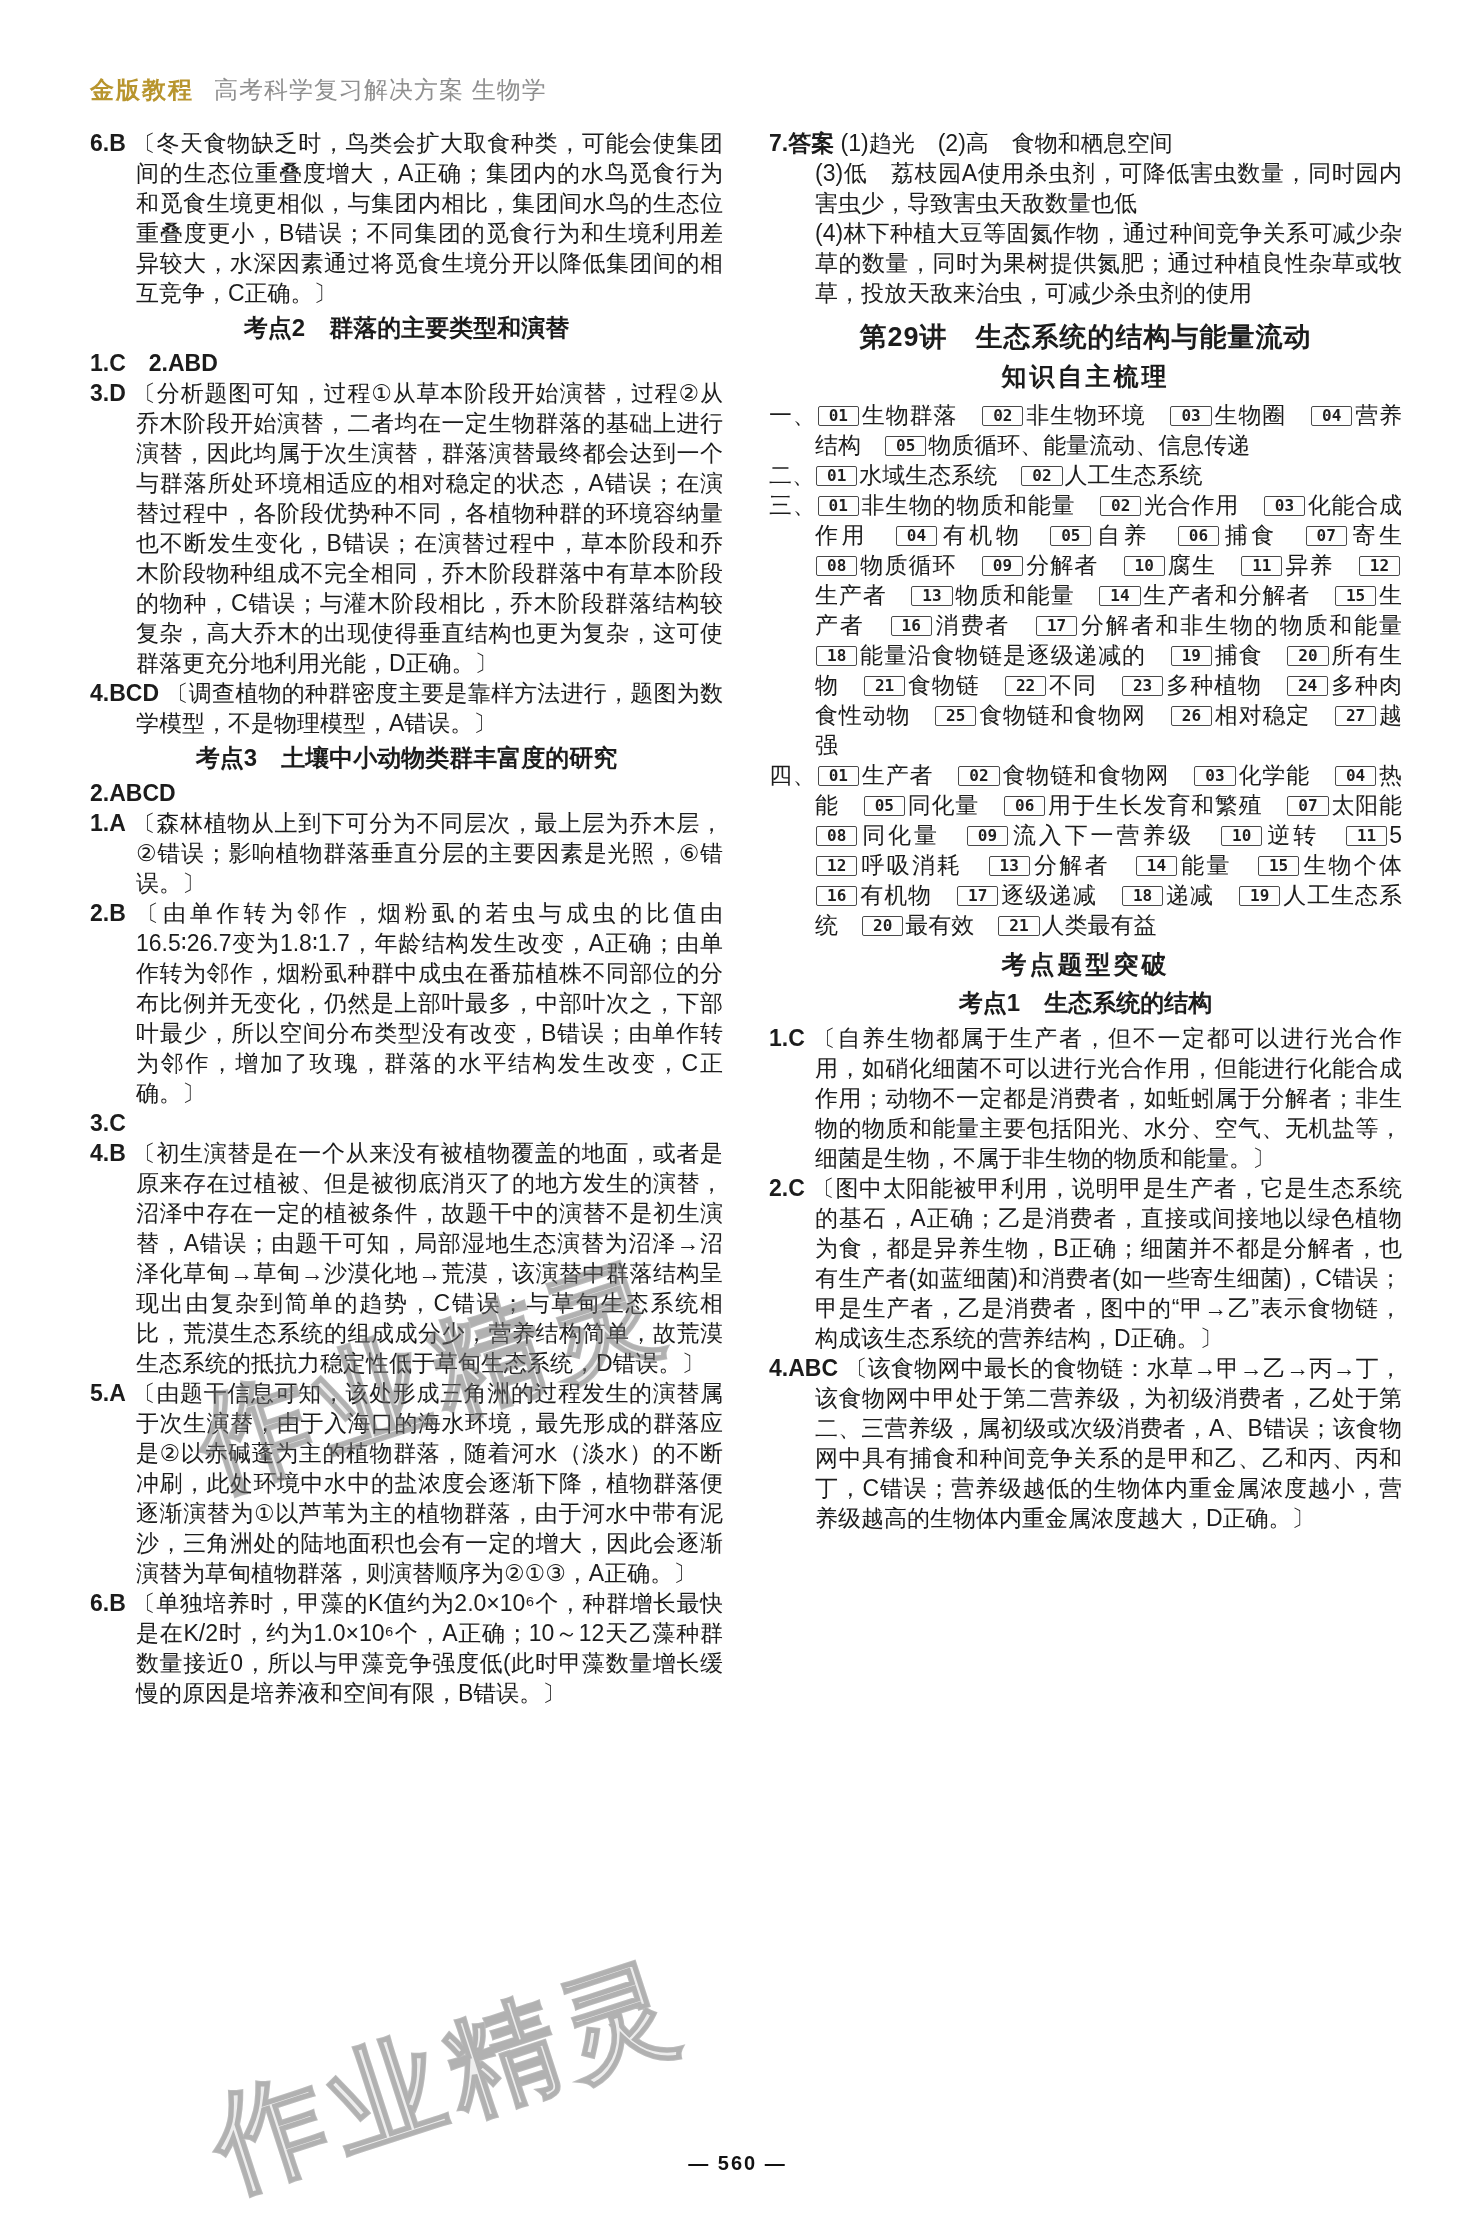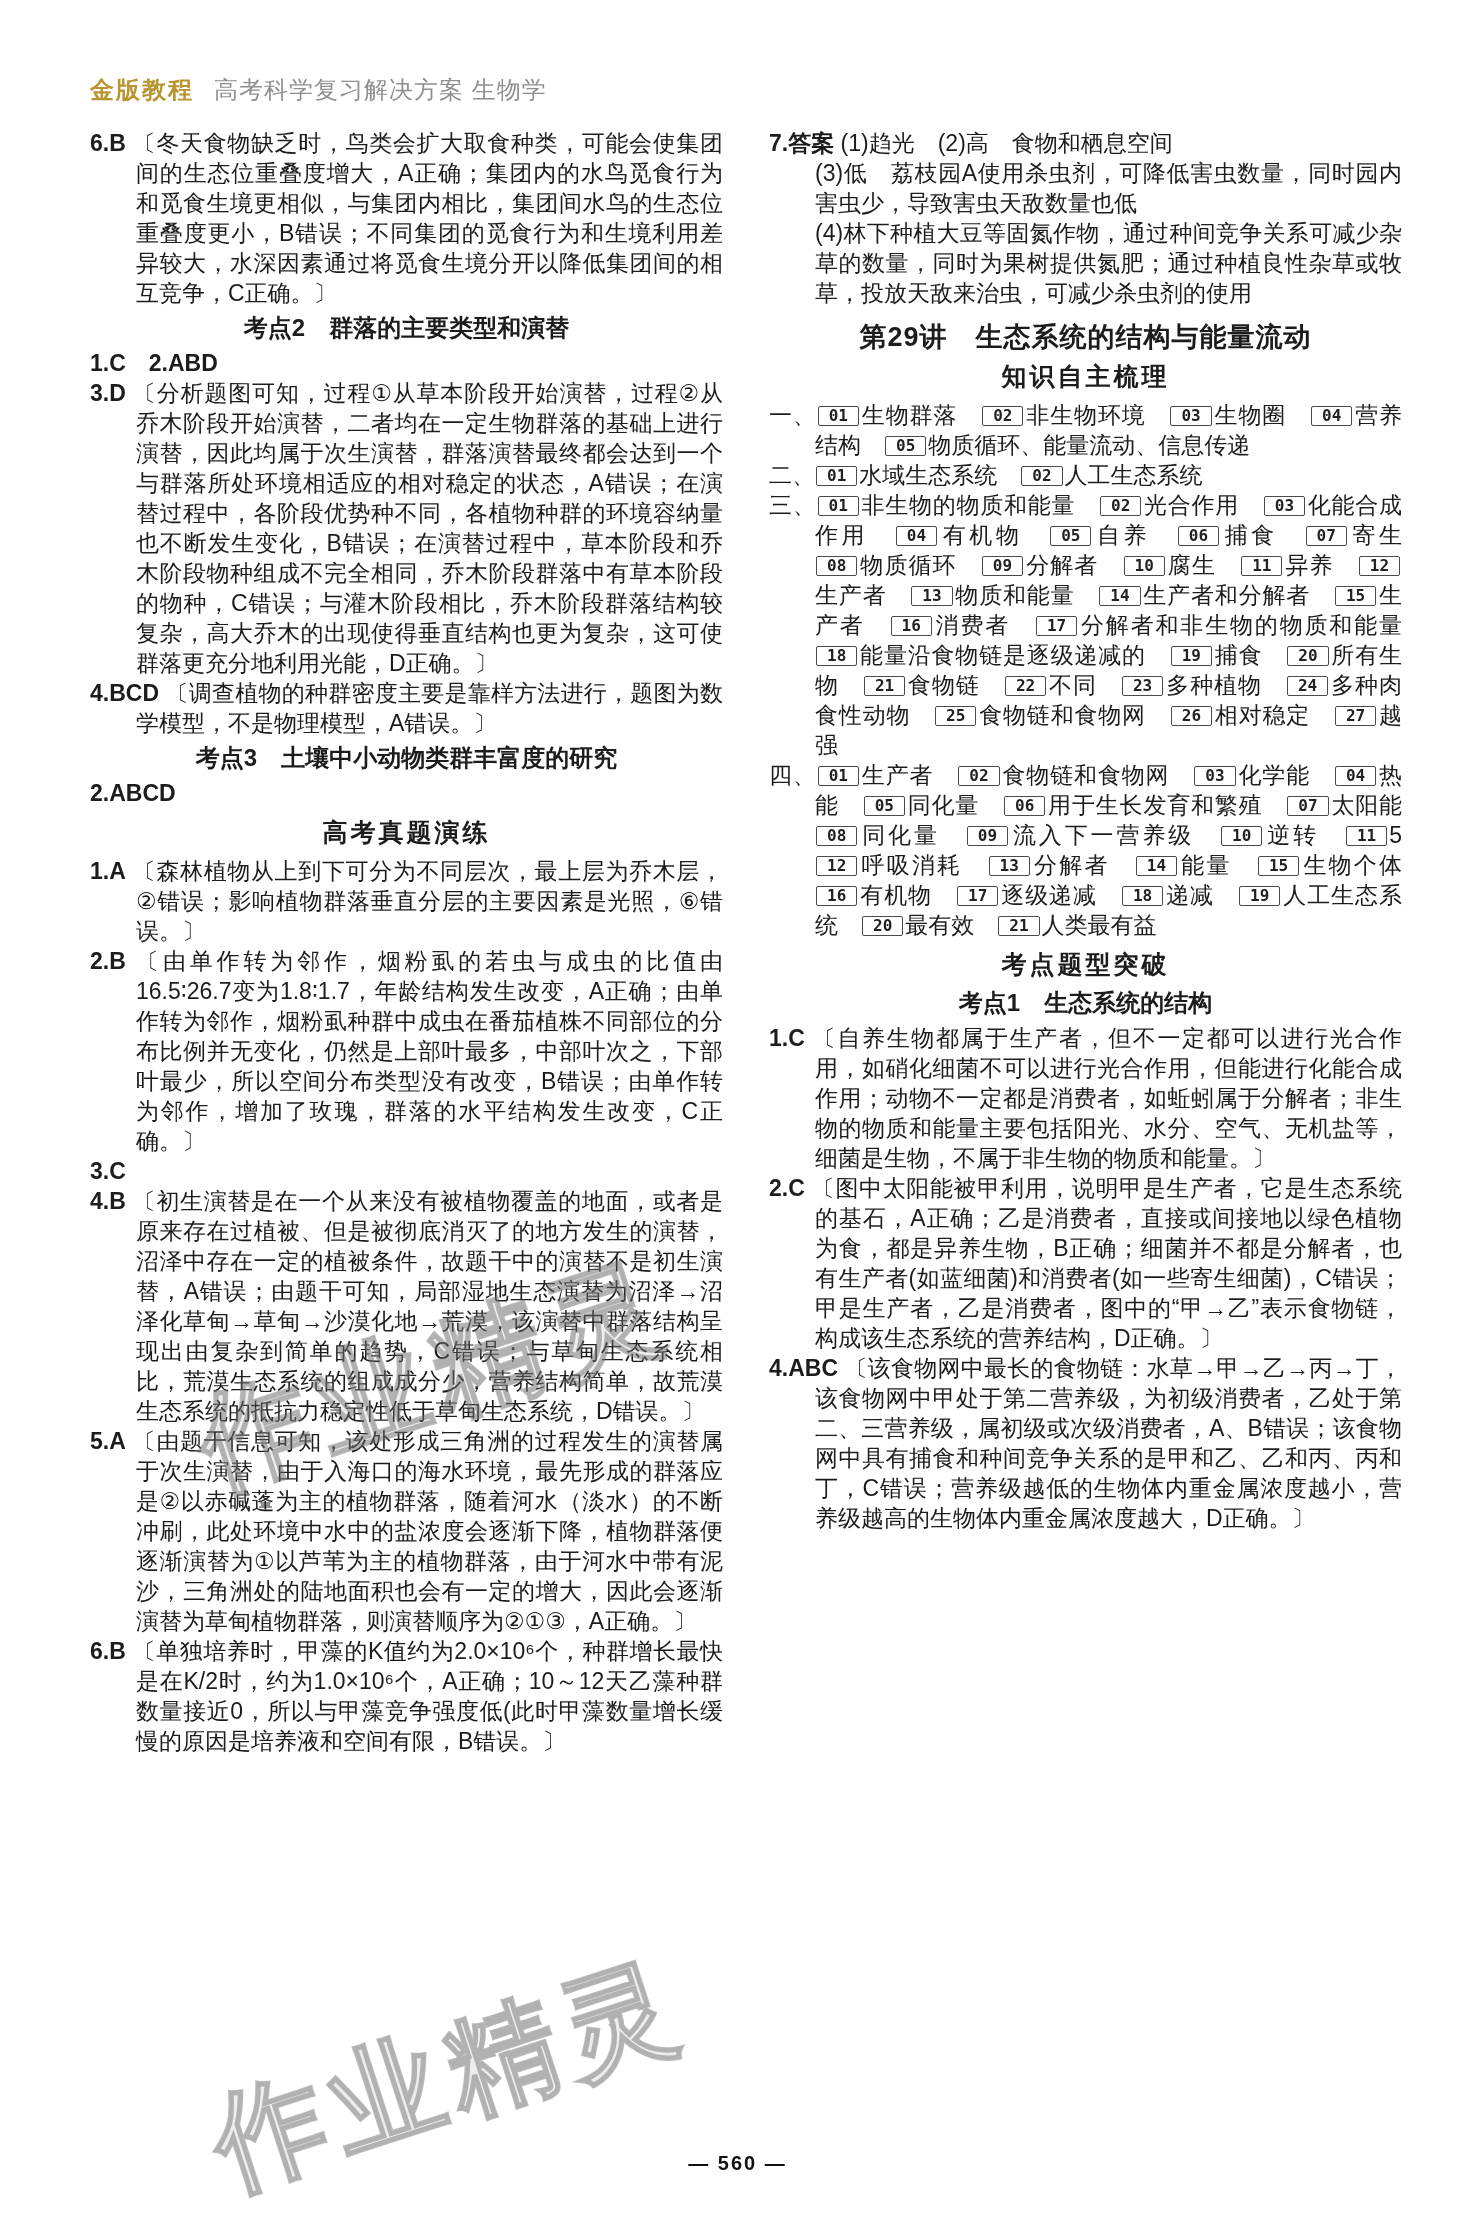--- a/index.html
+++ b/index.html
@@ -39,21 +39,20 @@
 
   <div class="columns">
     <div class="col" id="col-left">
         <div class="item"><span class="lbl">6.B</span>&nbsp;〔冬天食物缺乏时，鸟类会扩大取食种类，可能会使集团间的生态位重叠度增大，A正确；集团内的水鸟觅食行为和觅食生境更相似，与集团内相比，集团间水鸟的生态位重叠度更小，B错误；不同集团的觅食行为和生境利用差异较大，水深因素通过将觅食生境分开以降低集团间的相互竞争，C正确。〕</div>
         <div class="kaodian">考点2　群落的主要类型和演替</div>
         <div class="plain">1.C　2.ABD</div>
         <div class="item"><span class="lbl">3.D</span>&nbsp;〔分析题图可知，过程①从草本阶段开始演替，过程②从乔木阶段开始演替，二者均在一定生物群落的基础上进行演替，因此均属于次生演替，群落演替最终都会达到一个与群落所处环境相适应的相对稳定的状态，A错误；在演替过程中，各阶段优势种不同，各植物种群的环境容纳量也不断发生变化，B错误；在演替过程中，草本阶段和乔木阶段物种组成不完全相同，乔木阶段群落中有草本阶段的物种，C错误；与灌木阶段相比，乔木阶段群落结构较复杂，高大乔木的出现使得垂直结构也更为复杂，这可使群落更充分地利用光能，D正确。〕</div>
         <div class="item"><span class="lbl">4.BCD</span>&nbsp;〔调查植物的种群密度主要是靠样方法进行，题图为数学模型，不是物理模型，A错误。〕</div>
         <div class="kaodian">考点3　土壤中小动物类群丰富度的研究</div>
         <div class="plain">2.ABCD</div>
-        <div class="section">高考真题演练</div>
         <div class="item"><span class="lbl">1.A</span>&nbsp;〔森林植物从上到下可分为不同层次，最上层为乔木层，②错误；影响植物群落垂直分层的主要因素是光照，⑥错误。〕</div>
         <div class="item"><span class="lbl">2.B</span>&nbsp;〔由单作转为邻作，烟粉虱的若虫与成虫的比值由16.5∶26.7变为1.8∶1.7，年龄结构发生改变，A正确；由单作转为邻作，烟粉虱种群中成虫在番茄植株不同部位的分布比例并无变化，仍然是上部叶最多，中部叶次之，下部叶最少，所以空间分布类型没有改变，B错误；由单作转为邻作，增加了玫瑰，群落的水平结构发生改变，C正确。〕</div>
         <div class="plain">3.C</div>
         <div class="item"><span class="lbl">4.B</span>&nbsp;〔初生演替是在一个从来没有被植物覆盖的地面，或者是原来存在过植被、但是被彻底消灭了的地方发生的演替，沼泽中存在一定的植被条件，故题干中的演替不是初生演替，A错误；由题干可知，局部湿地生态演替为沼泽→沼泽化草甸→草甸→沙漠化地→荒漠，该演替中群落结构呈现出由复杂到简单的趋势，C错误；与草甸生态系统相比，荒漠生态系统的组成成分少，营养结构简单，故荒漠生态系统的抵抗力稳定性低于草甸生态系统，D错误。〕</div>
         <div class="item"><span class="lbl">5.A</span>&nbsp;〔由题干信息可知，该处形成三角洲的过程发生的演替属于次生演替，由于入海口的海水环境，最先形成的群落应是②以赤碱蓬为主的植物群落，随着河水（淡水）的不断冲刷，此处环境中水中的盐浓度会逐渐下降，植物群落便逐渐演替为①以芦苇为主的植物群落，由于河水中带有泥沙，三角洲处的陆地面积也会有一定的增大，因此会逐渐演替为草甸植物群落，则演替顺序为②①③，A正确。〕</div>
         <div class="item"><span class="lbl">6.B</span>&nbsp;〔单独培养时，甲藻的K值约为2.0×10⁶个，种群增长最快是在K/2时，约为1.0×10⁶个，A正确；10～12天乙藻种群数量接近0，所以与甲藻竞争强度低(此时甲藻数量增长缓慢的原因是培养液和空间有限，B错误。〕</div>
       </div>
     <div class="col" id="col-right">
         <div class="item"><span class="lbl">7.答案</span>&nbsp;(1)趋光　(2)高　食物和栖息空间<div class="cont">(3)低　荔枝园A使用杀虫剂，可降低害虫数量，同时园内害虫少，导致害虫天敌数量也低</div><div class="cont">(4)林下种植大豆等固氮作物，通过种间竞争关系可减少杂草的数量，同时为果树提供氮肥；通过种植良性杂草或牧草，投放天敌来治虫，可减少杀虫剂的使用</div></div>
         <div class="lecture">第29讲　生态系统的结构与能量流动</div>

